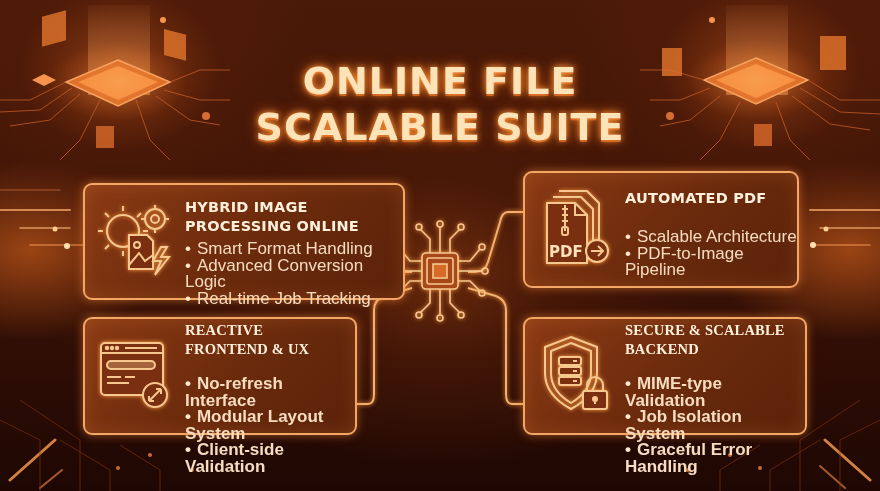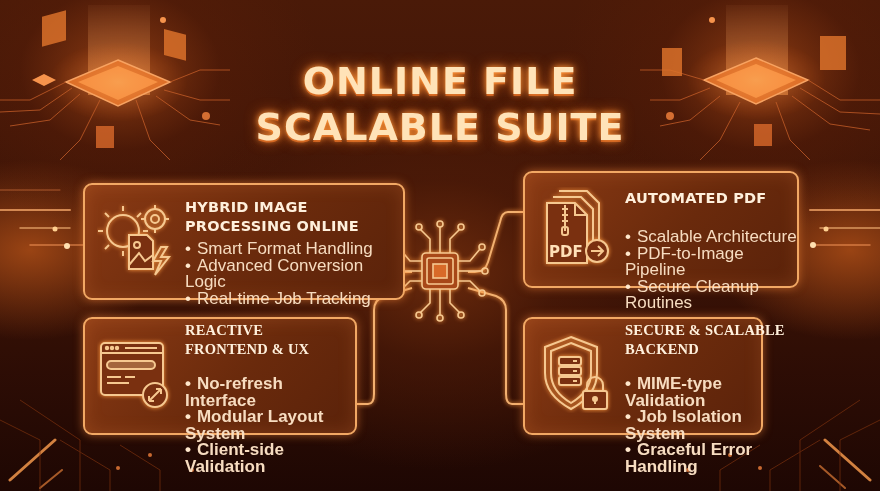--- a/index.html
+++ b/index.html
@@ -37,21 +37,21 @@
     letter-spacing: 0.2px;
   }
   .card ul {
     position: absolute; left: 100px; top: 56px; margin: 0; padding: 0; list-style: none;
     font-family: "Liberation Sans", sans-serif; font-size: 17px; line-height: 16.5px; color: #f7dcc0;
   }
   .card ul li::before { content: "•"; margin-right: 6px; color: #ffe8cc; }
   .c1 { left: 83px; top: 183px; width: 322px; height: 117px; }
   .c2 { left: 523px; top: 171px; width: 276px; height: 117px; }
   .c3 { left: 83px; top: 317px; width: 274px; height: 118px; }
-  .c4 { left: 523px; top: 317px; width: 240px; height: 118px; }
+  .c4 { left: 523px; top: 317px; width: 284px; height: 118px; }
   .c2 .head { top: 16px; }
   .c3 .head, .c4 .head { top: 2px; font-family: Liberation Serif, serif; }
   .c3 ul, .c4 ul { top: 57px; font-weight: bold; }
   svg .glow { filter: drop-shadow(0 0 2px #ff9a40); }
 </style>
 </head>
 <body>
 
 <svg class="bg-layer" width="880" height="491" viewBox="0 0 880 491">
   <defs>
@@ -228,21 +228,20 @@
       <path d="M54 64 h11 M61 59 l5 5 l-5 5"></path>
     </g>
     <text x="12" y="70" fill="#ffe0b8" font-family="DejaVu Sans, sans-serif" font-weight="bold" font-size="15">PDF</text>
   </svg>
   <div class="head">
     <div>AUTOMATED PDF</div>
   </div>
   <ul>
     <li>Scalable Architecture</li>
     <li>PDF-to-Image Pipeline</li>
-    <li>Secure Cleanup Routines</li>
   </ul>
 </div>
 
 <div class="card c3">
   <svg class="icon" viewBox="0 0 80 80">
     <g stroke="#f6c890" stroke-width="2" fill="none" class="glow">
       <rect x="4" y="10" width="62" height="52" rx="4" fill="#7a3010"></rect>
       <path d="M4 20 h62"></path>
       <circle cx="10" cy="15" r="1.2" fill="#f6c890"></circle>
         <circle cx="15" cy="15" r="1.2" fill="#f6c890"></circle>

